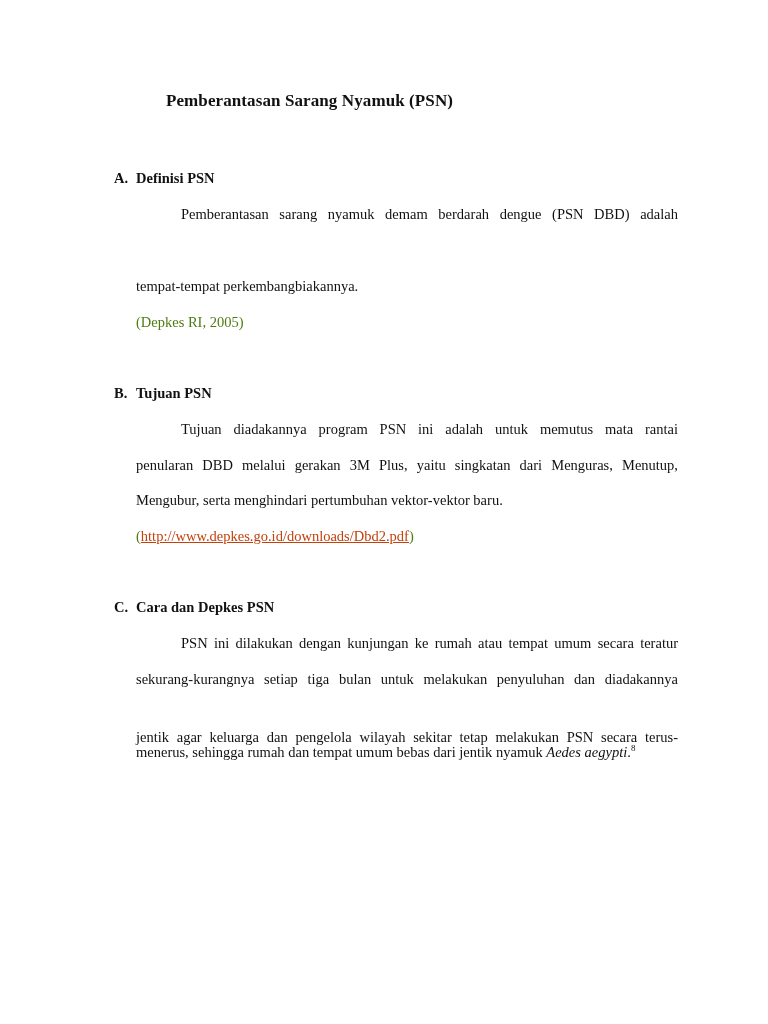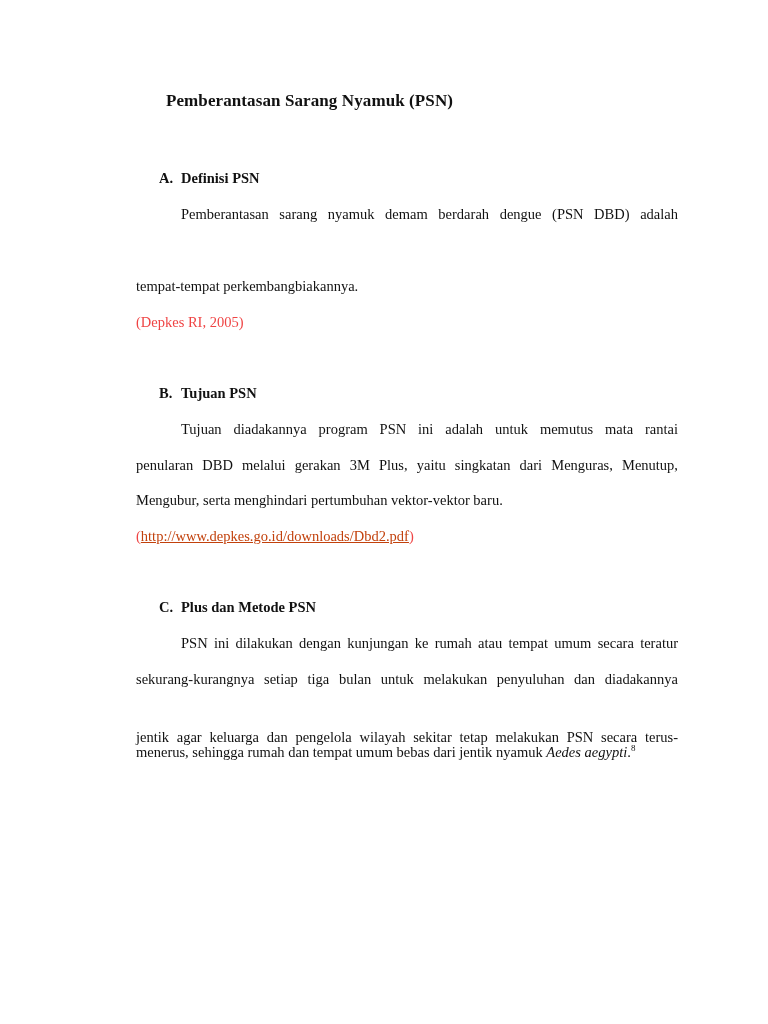--- a/index.html
+++ b/index.html
@@ -1,26 +1,26 @@
 <!DOCTYPE html>
 <html><head>
 <meta charset="utf-8">
 <style>
   html, body { margin: 0; padding: 0; background: #ffffff; }
   body { width: 768px; height: 1024px; position: relative; overflow: hidden;
          font-family: "Liberation Serif", "DejaVu Serif", serif; color: #111111; }
   .page { position: absolute; left: 0; top: 0; width: 768px; height: 1024px; background: #fff; }
   .title { position: absolute; top: 91px; left: 0; width: 619px; text-align: center;
            font-weight: bold; font-size: 17px; letter-spacing: 0.1px; }
-  .heading { position: absolute; left: 114px; font-weight: bold; font-size: 14.5px; margin-left: 45px; }
+  .heading { position: absolute; left: 114px; font-weight: bold; font-size: 14.5px; }
   .heading .letter { display: inline-block; width: 22px; }
   .line { position: absolute; left: 136px; width: 542px; font-size: 14.5px; white-space: nowrap; }
   .justify { text-align: justify; text-align-last: justify; }
   .indent { padding-left: 45px; box-sizing: border-box; }
-  .red { color: #ef4444; }
+  .red { color: #4d7c0f; }
   .link { color: #c2410c; text-decoration: underline; text-align: right; }
   i { font-style: italic; }
   sup { font-size: 9px; vertical-align: 6px; }
 </style>
 </head>
 <body>
 
 <div class="page">
 
   <div class="title">Pemberantasan Sarang Nyamuk (PSN)</div>
@@ -34,20 +34,20 @@
 
   <div class="heading" style="top:385px;">
     <span class="letter">B.</span><span>Tujuan PSN</span>
   </div>
   <div class="line justify indent" style="top:421px;">Tujuan diadakannya program PSN ini adalah untuk memutus mata rantai</div>
   <div class="line justify" style="top:457px;font-family:Liberation Serif, serif;">penularan DBD melalui gerakan 3M Plus, yaitu singkatan dari Menguras, Menutup,</div>
   <div class="line" style="top:492px;">Mengubur, serta menghindari pertumbuhan vektor-vektor baru.</div>
   <div class="line" style="top:528px;"><span class="red">(</span><a class="link">http://www.depkes.go.id/downloads/Dbd2.pdf</a><span class="red">)</span></div>
 
   <div class="heading" style="top:599px;">
-    <span class="letter">C.</span><span>Plus dan Metode PSN</span>
+    <span class="letter">C.</span><span>Cara dan Depkes PSN</span>
   </div>
   <div class="line justify indent" style="top:635px;">PSN ini dilakukan dengan kunjungan ke rumah atau tempat umum secara teratur</div>
   <div class="line justify" style="top:671px;">sekurang-kurangnya setiap tiga bulan untuk melakukan penyuluhan dan diadakannya</div>
   <div class="line justify" style="top:729px;">jentik agar keluarga dan pengelola wilayah sekitar tetap melakukan PSN secara terus-</div>
   <div class="line" style="top:743px;"><span>menerus, sehingga rumah dan tempat umum bebas dari jentik nyamuk </span><i>Aedes aegypti</i><span>.</span><sup>8</sup></div>
 
 </div>
 
 </body></html>

